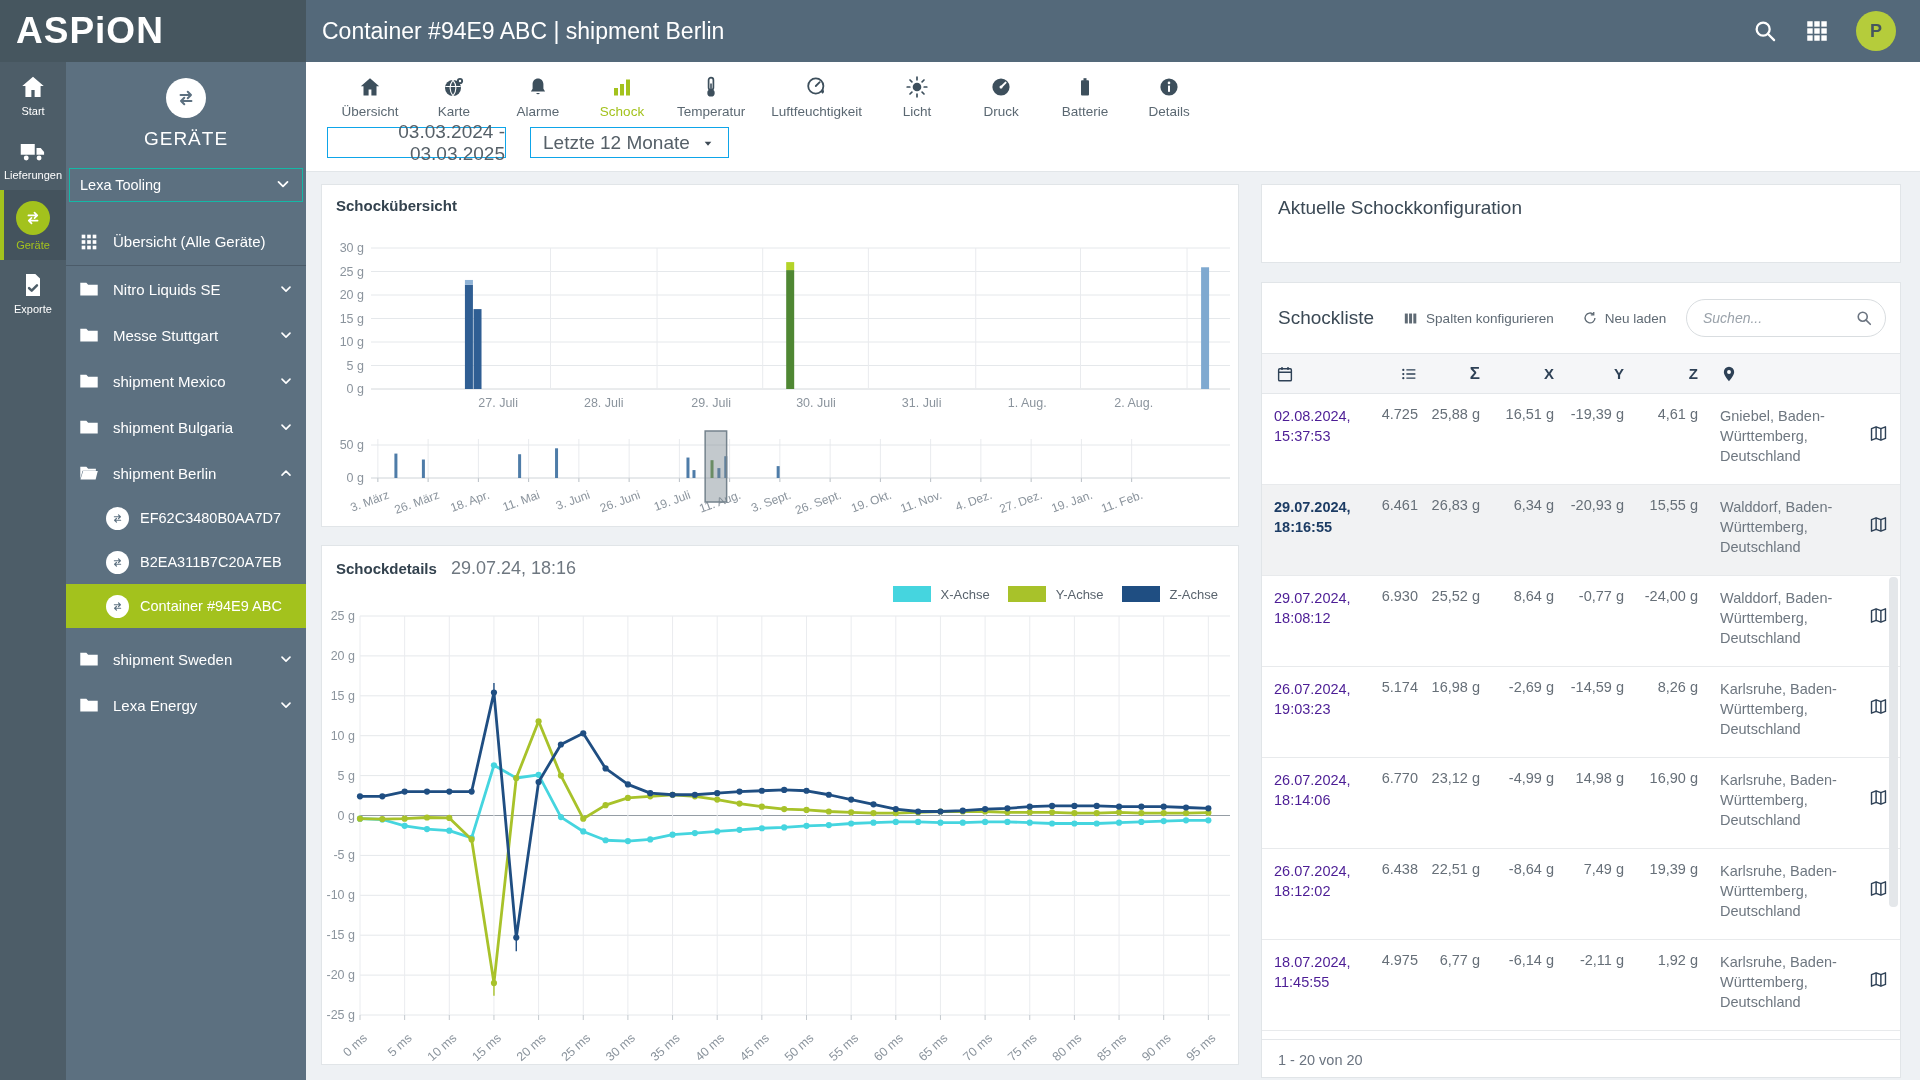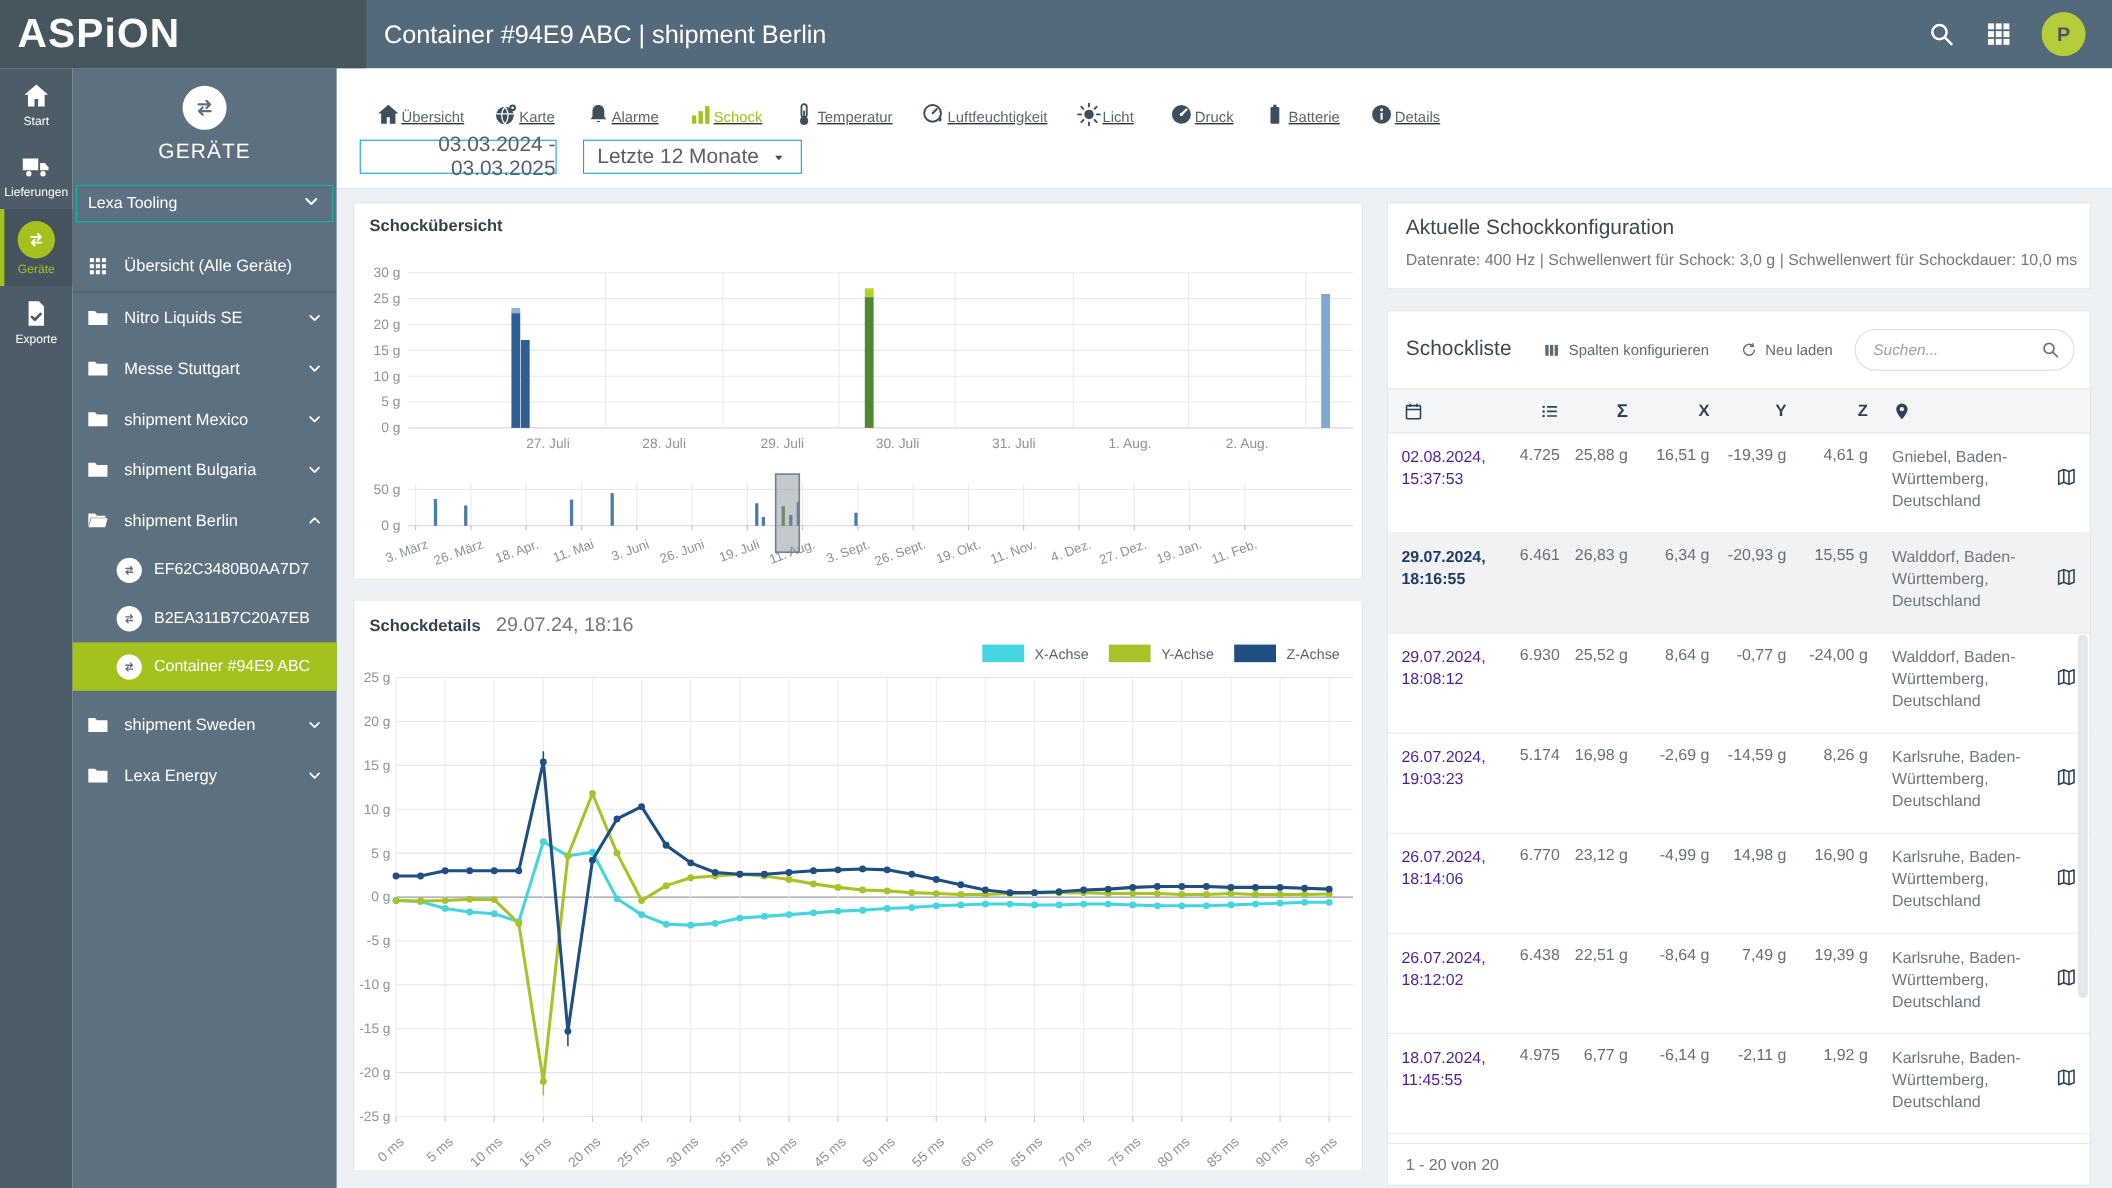--- a/index.html
+++ b/index.html
@@ -1,21 +1,21 @@
 <!DOCTYPE html>
 <html><head>
 <meta charset="utf-8">
 <style>
   * { box-sizing: border-box; margin: 0; padding: 0; }
   html,body { width:1920px; height:1080px; overflow:hidden; }
   body { font-family:"Liberation Sans", sans-serif; background:#eef1f4; position:relative; }
 
   
   .topbar { position:absolute; top:0; left:0; width:1920px; height:62px; background:#54697a; display:flex; align-items:center; z-index:10; }
-  .logo-block { width:333px; height:62px; background:#46565f; display:flex; align-items:center; padding-left:16px; flex:none; }
+  .logo-block { width:306px; height:62px; background:#46565f; display:flex; align-items:center; padding-left:16px; flex:none; }
   .logo-text { color:#fff; font-size:37px; font-weight:bold; letter-spacing:1px; }
   .page-title { color:#fff; font-size:23px; font-weight:400; margin-left:16px; white-space:nowrap; }
   .top-icons { margin-left:auto; display:flex; align-items:center; gap:26px; padding-right:24px; }
   .top-icons .tico { color:#fff; cursor:pointer; display:flex; }
   .avatar { width:40px; height:40px; border-radius:50%; background:#b5cc3b; color:#46565f; font-size:18px; font-weight:bold; display:flex; align-items:center; justify-content:center; cursor:pointer; }
 
   
   .rail { position:absolute; top:62px; left:0; bottom:0; width:66px; background:#4d5d68; z-index:9; }
   .rail-item { position:relative; display:flex; flex-direction:column; align-items:center; padding:11px 0 9px; color:#fff; cursor:pointer; }
   .rail-item .rlbl { font-size:11px; margin-top:4px; color:#fff; }
@@ -36,21 +36,21 @@
   .tree-row.ov { border-bottom:1px solid rgba(0,0,0,0.18); height:48px; }
   .tree-child { height:44px; display:flex; align-items:center; padding-left:40px; font-size:14.5px; cursor:pointer; white-space:nowrap; }
   .tree-child .dev { width:23px; height:23px; border-radius:50%; background:#fff; color:#5c7080; display:flex; align-items:center; justify-content:center; margin-right:11px; flex:none; }
   .tree-child.selected { background:#a3c21d; }
   .group-gap { height:8px; }
 
   
   .main { position:absolute; left:306px; top:62px; right:0; bottom:0; }
   .header-white { position:absolute; top:0; left:0; right:0; height:110px; background:#fff; border-bottom:1px solid #e2e6e9; }
   .tabs { position:absolute; top:0; left:22px; display:flex; }
-  .tab { position:relative; min-width:84px; padding:11px 13px 0; height:73px; display:flex; align-items:center; cursor:pointer;text-decoration:underline; }
+  .tab { position:relative; min-width:84px; padding:11px 13px 0; height:73px; display:flex; flex-direction:column; align-items:center; cursor:pointer; }
   .tab .ticon { height:27px; display:flex; align-items:center; color:#3d4f5c; }
   .tab .tlabel { font-size:13.5px; margin-top:4px; color:#5b6872; }
   .tab.active .ticon, .tab.active .tlabel { color:#a3c21d; }
   .tab.active::after { content:""; position:absolute; left:6px; right:6px; bottom:0; height:3px; background:#a3c21d; }
   .filters { position:absolute; top:65px; left:21px; display:flex; }
   .fbox { background:#fff; border:1px solid #0ea5e9; height:31px; display:flex; align-items:center; font-size:19px; color:#566068; cursor:pointer;text-align:right; }
   .fbox.date { width:179px; justify-content:center; }
   .fbox.preset { margin-left:24px; padding:0 12px; gap:10px; }
   .fbox .caret { color:#3d4a55; display:flex; }
 
@@ -764,21 +764,20 @@
         <circle cx="797.05" cy="260.722" r="3.1" fill="#1f4e82"></circle>
         <circle cx="819.375" cy="260.722" r="3.1" fill="#1f4e82"></circle>
         <circle cx="841.6999999999999" cy="260.722" r="3.1" fill="#1f4e82"></circle>
         <circle cx="864.025" cy="261.52" r="3.1" fill="#1f4e82"></circle>
         <circle cx="886.35" cy="262.318" r="3.1" fill="#1f4e82"></circle>
       </svg>
   </div>
 
   <div class="card" id="card-config">
     <div class="cfg-title">Aktuelle Schockkonfiguration</div>
-    <div class="cfg-text">Datenrate: 400 Hz | Schwellenwert für Schock: 3,0 g | Schwellenwert für Schockdauer: 10,0 ms</div>
   </div>
 
   <div class="card" id="card-list">
     <div class="sl-head">
       <div class="sl-title">Schockliste</div>
       <div class="sl-btn">
         <span class="bi" id="cols-icon">
             <svg class="icon" viewBox="0 0 24 24" width="17" height="17">
               <g fill="currentColor">
                 <rect x="4" y="5" width="4.2" height="14"></rect>

